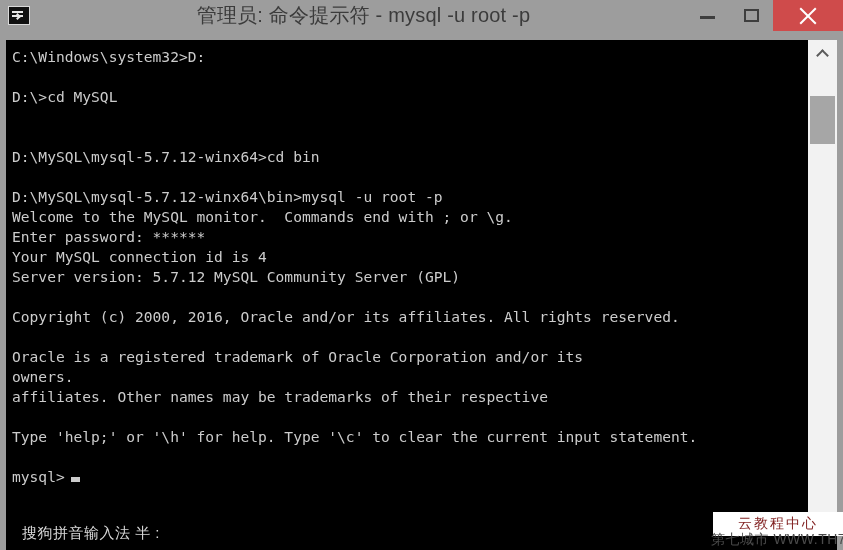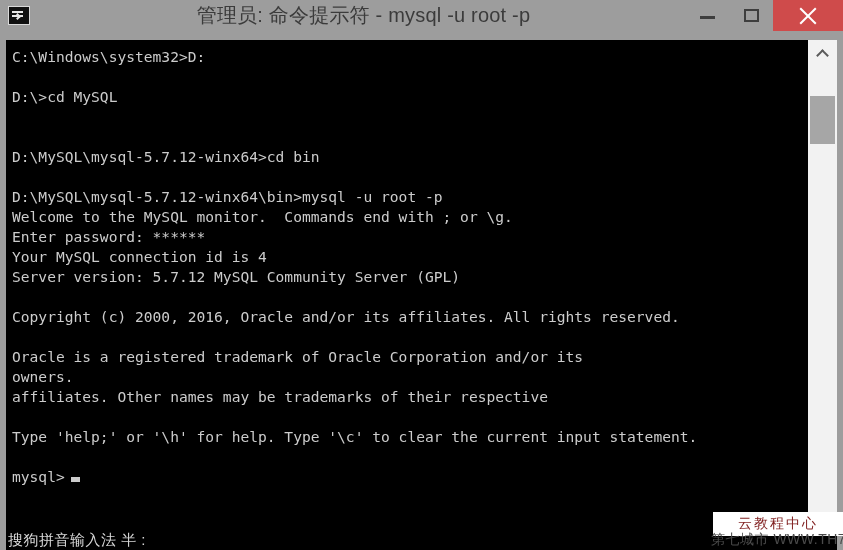--- a/index.html
+++ b/index.html
@@ -196,22 +196,22 @@
 
   
   .ime-bar {
     position: absolute;
     left: 6px;
     bottom: 0;
     width: 831px;
     height: 26px;
     background: #000000;
     display: flex;
-    align-items: flex-end;
-    padding-left: 2px;
+    align-items: flex-start;
+    padding-left: 16px;
   }
   .ime-text {
     color: #d8d8d8;
     font-size: 15px;
     font-family: "Liberation Sans", sans-serif;
     white-space: pre;
     letter-spacing: 0.5px;
   }
 
   

